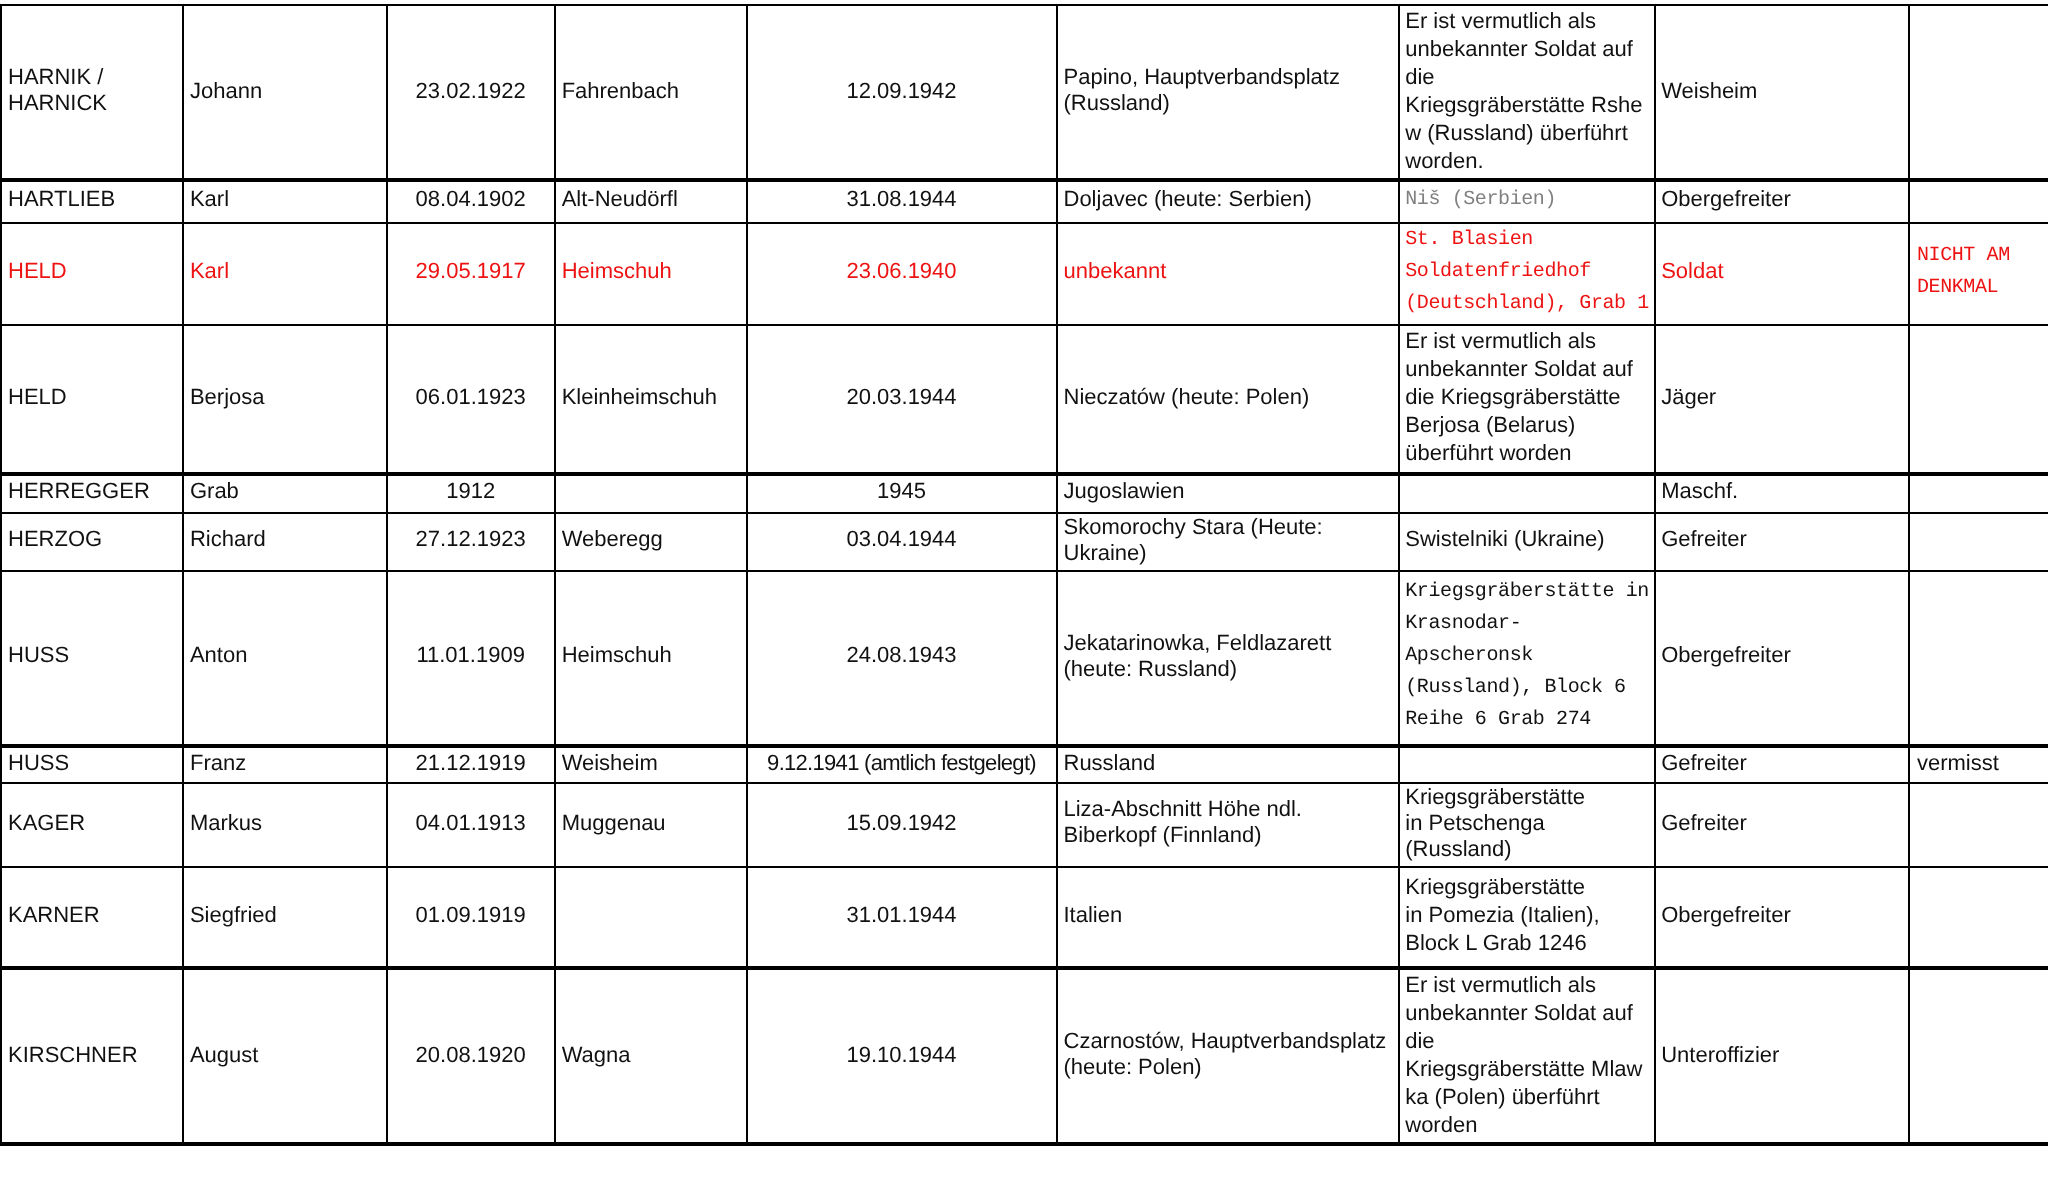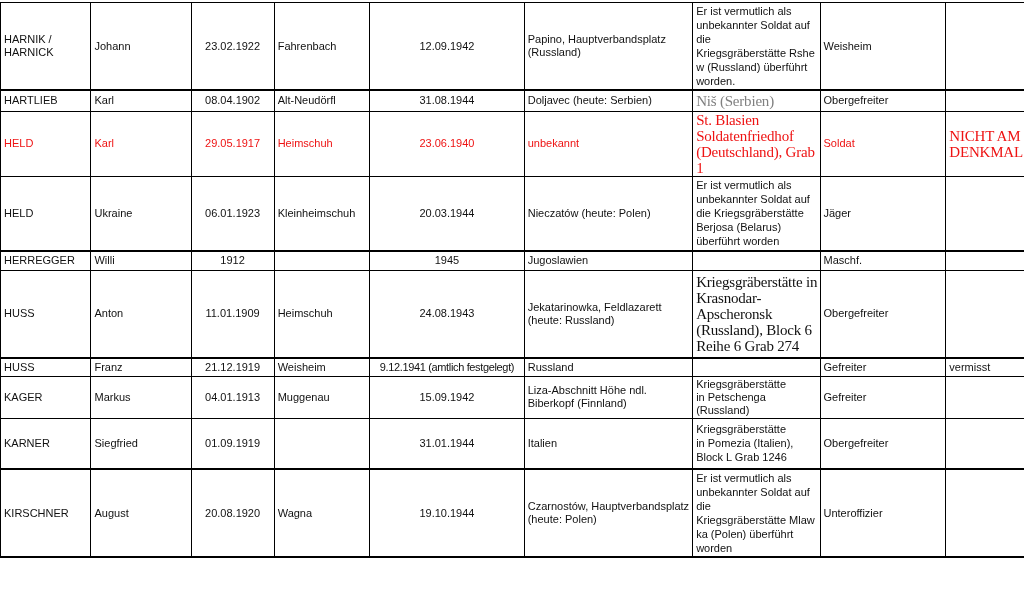--- a/index.html
+++ b/index.html
@@ -30,22 +30,22 @@
     padding:1px 3px;
     vertical-align:middle;
     white-space:pre-line;
     overflow:hidden;
   }
   td:last-child{border-right:none;margin-top:48px;}
   td:first-child{font-weight:normal;}
   tr.thick td{border-top-width:2px;}
   td.right{text-align:center;}
   td.alt{
-    font-family:Liberation Serif, serif;
-    font-size:15px;
+    font-family:Liberation Mono, monospace;
+    font-size:10px;
     line-height:16px;
     letter-spacing:-0.2px;
     padding:0 1px 0 3px;
   }
   td.gray{color:var(--gray);}
   td.tall{line-height:14px;}
   td.fit{letter-spacing:-0.35px;white-space:nowrap;}
 </style>
 </head>
 <body>
@@ -102,42 +102,54 @@
           <td>unbekannt</td>
           <td class="alt">St. Blasien
 Soldatenfriedhof
 (Deutschland), Grab 1</td>
           <td>Soldat</td>
           <td class="alt">NICHT AM
 DENKMAL</td>
         </tr>
         <tr style="height: 75px;">
           <td>HELD</td>
-          <td>Ukraine</td>
+          <td>Berjosa</td>
           <td class="right">06.01.1923</td>
           <td>Kleinheimschuh</td>
           <td class="right">20.03.1944</td>
           <td>Nieczatów (heute: Polen)</td>
           <td class="tall">Er ist vermutlich als
 unbekannter Soldat auf
 die Kriegsgräberstätte
 Berjosa (Belarus)
 überführt worden</td>
           <td>Jäger</td>
           <td></td>
         </tr>
         <tr class="thick" style="height: 19px;">
           <td>HERREGGER</td>
-          <td>Willi</td>
+          <td>Grab</td>
           <td class="right">1912</td>
           <td></td>
           <td class="right">1945</td>
           <td>Jugoslawien</td>
           <td></td>
           <td>Maschf.</td>
+          <td></td>
+        </tr>
+        <tr style="height: 22px;">
+          <td>HERZOG</td>
+          <td>Richard</td>
+          <td class="right">27.12.1923</td>
+          <td>Weberegg</td>
+          <td class="right">03.04.1944</td>
+          <td>Skomorochy Stara (Heute:
+Ukraine)</td>
+          <td>Swistelniki (Ukraine)</td>
+          <td>Gefreiter</td>
           <td></td>
         </tr>
         <tr style="height: 88px;">
           <td>HUSS</td>
           <td>Anton</td>
           <td class="right">11.01.1909</td>
           <td>Heimschuh</td>
           <td class="right">24.08.1943</td>
           <td>Jekatarinowka, Feldlazarett
 (heute: Russland)</td>

